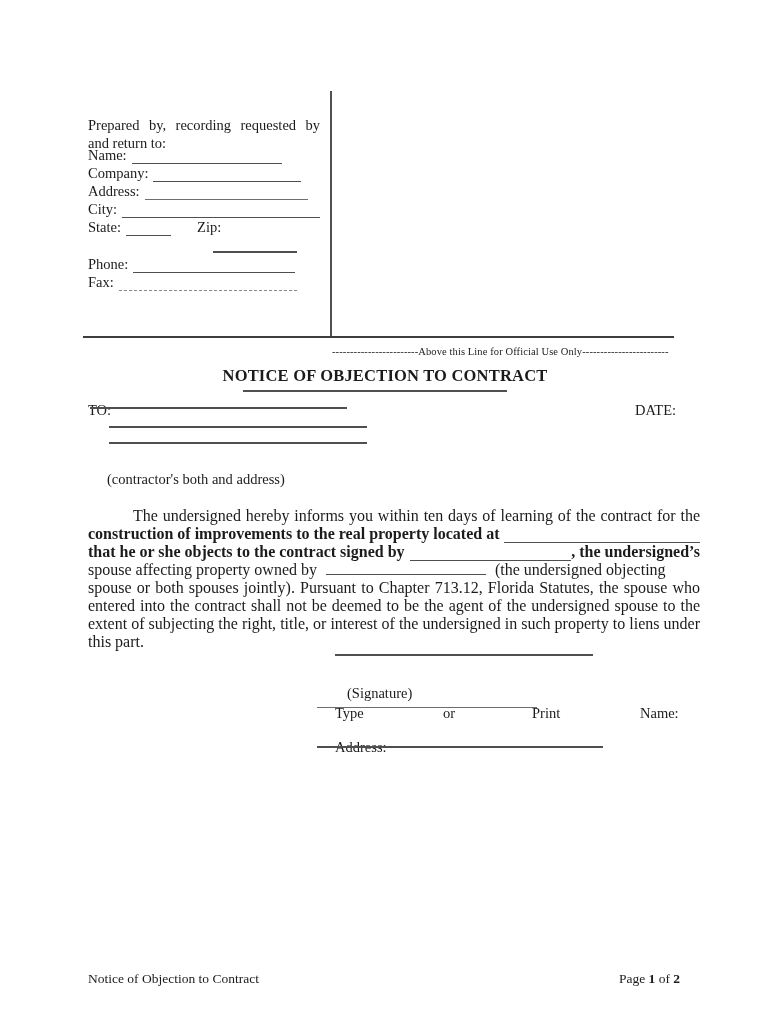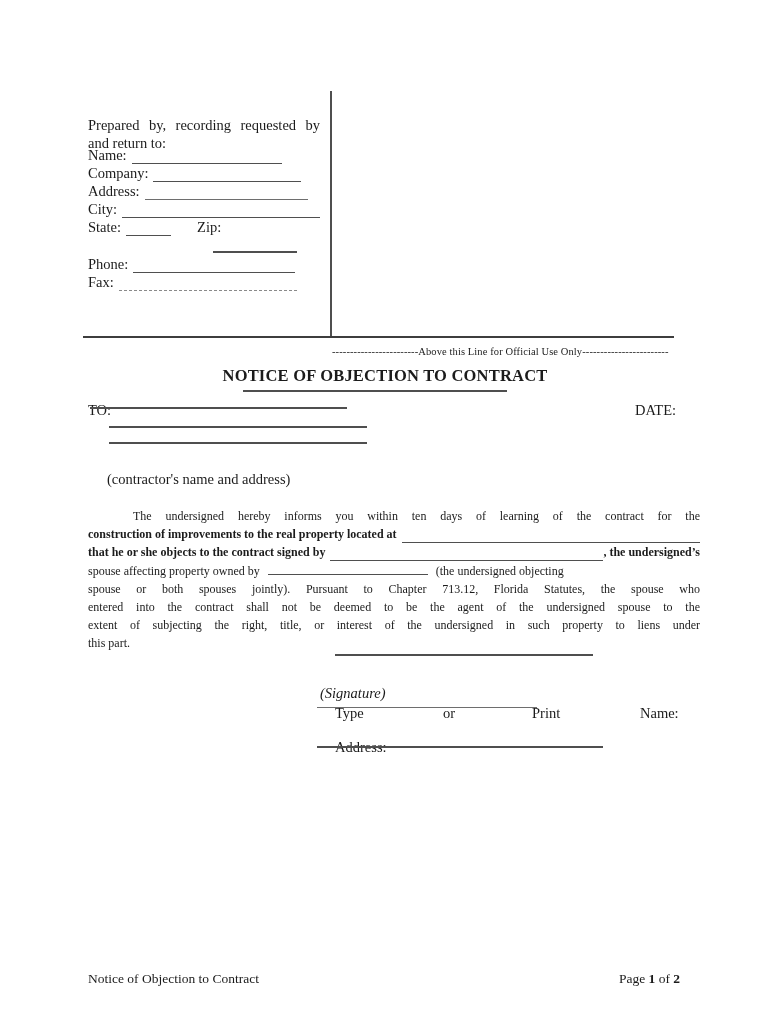--- a/index.html
+++ b/index.html
@@ -20,21 +20,21 @@
   .frow .blank { flex:1 1 auto; border-bottom:1.5px solid #4f4f4f; margin-left:5px; height:15px; }
   .frow .blank.thin { border-bottom:1px solid #6e6e6e; }
   .frow .blank.dashed { border-bottom:1.6px dashed #8a8a8a; }
   .blank-fixed { display:inline-block; border-bottom:1.5px solid #4f4f4f; height:13px; vertical-align:baseline; }
   
   .jline { text-align:justify; text-align-last:justify; }
   
   .official { font-size:10.5px; white-space:nowrap; text-align:center; letter-spacing:0.1px; }
   .title { width:770px; text-align:center; font-weight:bold; font-size:16.5px; letter-spacing:0.2px; }
   
-  .para { left:88px; top:480px; width:612px; font-size:12px; line-height:18px; }
+  .para { left:88px; top:480px; width:612px; font-size:16px; line-height:18px; }
   .pl { white-space:nowrap; }
   .pj { text-align:justify; text-align-last:justify; white-space:normal; }
   .pflex { display:flex; align-items:flex-end; white-space:nowrap;font-weight:bold; }
   .pflex .pblank { flex:1 1 auto; border-bottom:1.5px solid #4f4f4f; height:14px; margin-left:5px; }
   .ind { text-indent:45px; }
   .footer-text { font-size:13.5px; }
   b { font-weight:bold; }
 </style>
 </head>
 <body>
@@ -82,21 +82,21 @@
   <div class="hline dark" style="left:83px; top:336px; width:591px;"></div>
 
   <div class="abs title" style="top:339px; left:0;">NOTICE OF OBJECTION TO CONTRACT</div>
 
   <div class="abs" style="left:88px; top:375px;">TO:</div>
   <div class="hline" style="left:243px; top:390px; width:264px;"></div>
   <div class="abs" style="left:635px; top:375px;">DATE:</div>
   <div class="hline" style="left:90px; top:407px; width:257px;"></div>
   <div class="hline" style="left:109px; top:426px; width:258px;"></div>
   <div class="hline" style="left:109px; top:442px; width:258px;"></div>
-  <div class="abs" style="left:107px; top:444px;">(contractor's name and address)</div>
+  <div class="abs" style="left:107px; top:444px;">(contractor's both and address)</div>
 
   <div class="abs para">
     <div class="pl pj ind">The undersigned hereby informs you within ten days of learning of the contract for the</div>
     <div class="pflex">
       <span>construction of improvements to the real property located at</span>
       <span class="pblank"></span>
     </div>
     <div class="pflex">
       <span>that he or she objects to the contract signed by</span>
       <span class="pblank"></span>
@@ -107,21 +107,21 @@
       <span class="blank-fixed" style="width:160px; margin:0 5px;"></span>
       <span>(the undersigned objecting</span>
     </div>
     <div class="pl pj">spouse or both spouses jointly). Pursuant to Chapter 713.12, Florida Statutes, the spouse who</div>
     <div class="pl pj">entered into the contract shall not be deemed to be the agent of the undersigned spouse to the</div>
     <div class="pl pj">extent of subjecting the right, title, or interest of the undersigned in such property to liens under</div>
     <div class="pl">this part.</div>
   </div>
 
   <div class="hline" style="left:335px; top:654px; width:258px;"></div>
-  <div class="abs" style="left:320px; top:658px;font-style:italic;">(Signature)</div>
+  <div class="abs" style="left:347px; top:658px;">(Signature)</div>
   <div class="abs" style="left:335px; top:678px;">Type</div>
   <div class="abs" style="left:443px; top:678px;">or</div>
   <div class="abs" style="left:532px; top:678px;">Print</div>
   <div class="abs" style="left:640px; top:678px;">Name:</div>
   <div class="hline thin" style="left:317px; top:707px; width:220px;"></div>
   <div class="abs" style="left:335px; top:712px;">Address:</div>
   <div class="hline" style="left:317px; top:746px; width:286px;"></div>
 
   <div class="abs footer-text" style="left:88px; top:944px;">Notice of Objection to Contract</div>
   <div class="abs footer-text" style="right:90px; top:944px;">

